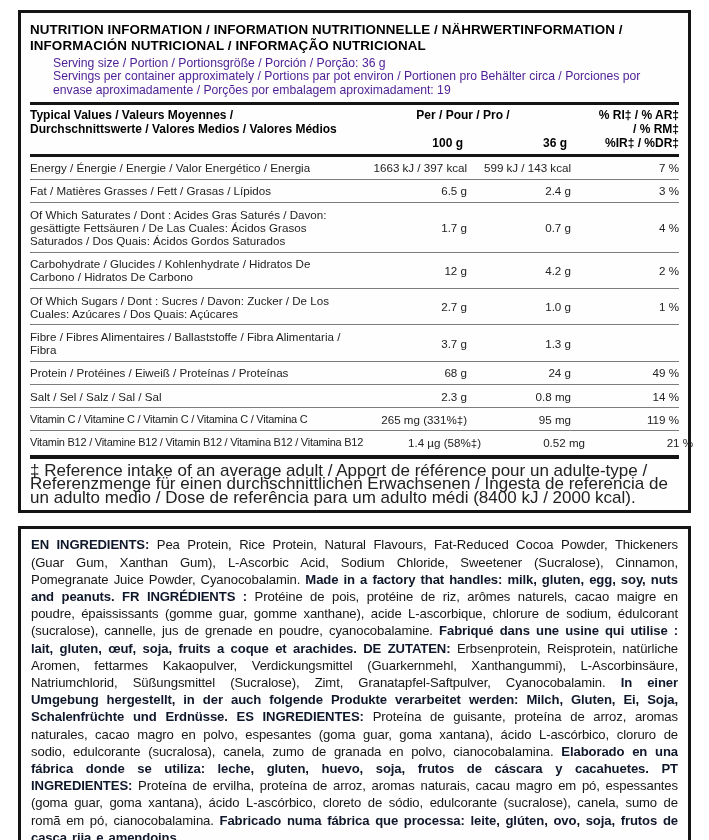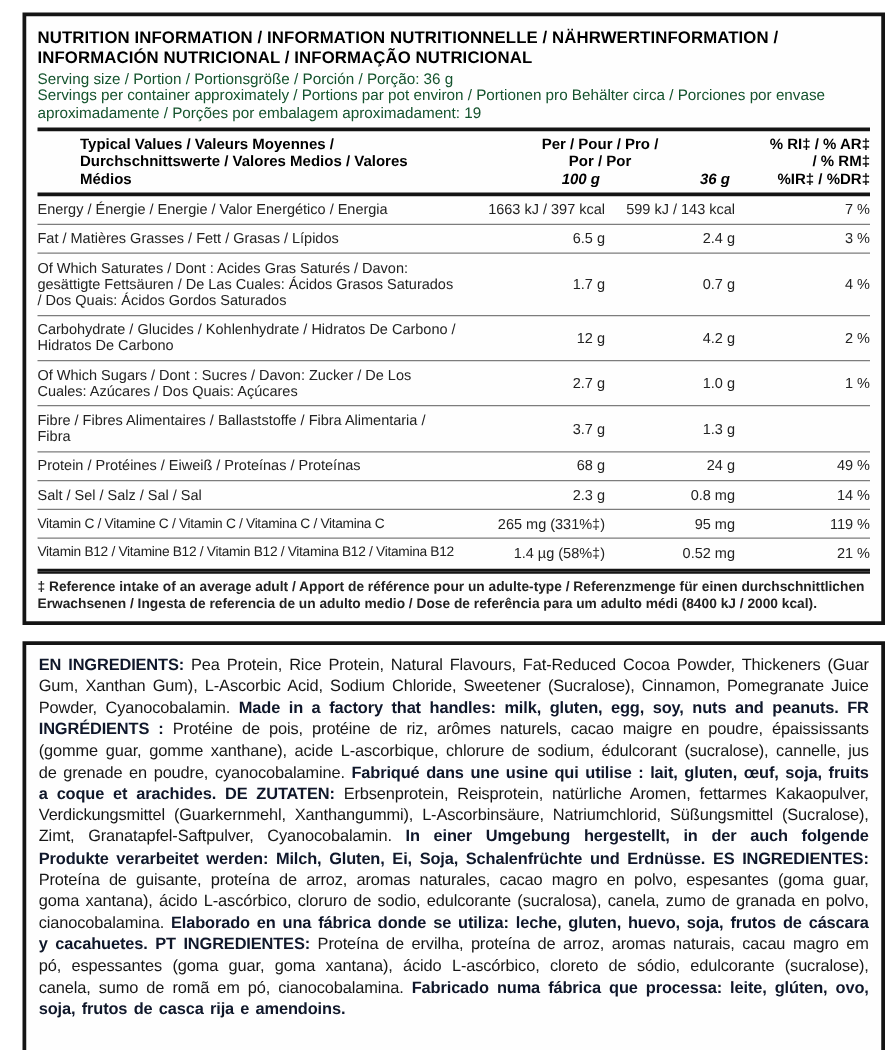--- a/index.html
+++ b/index.html
@@ -3,58 +3,58 @@
 <meta charset="utf-8">
 <style>
   * { margin: 0; padding: 0; box-sizing: border-box; }
   html, body { background: #ffffff; }
   body {
     width: 709px; height: 840px;
     font-family: "Liberation Sans", "DejaVu Sans", sans-serif;
     color: #1c1c1c;
     overflow: hidden;
   }
-  .page { width: 709px; height: 681px; padding: 10px 1px 0 18px; }
+  .page { width: 709px; height: 681px; padding: 10px 18px 0 18px; }
   .box {
     border: 3px solid #141414;
     background: #fefefe;
   }
   
   .nutrition-box { padding: 6px 9px 4px 9px; min-height: 452px; }
   .panel-title {
     font-size: 13.4px; font-weight: 700; line-height: 15.5px;
     color: #000; letter-spacing: 0.1px; margin: 3px 0 4px 0;
   }
-  .serving-line { font-size: 12.2px; line-height: 13.4px; color: #14532d; }
+  .serving-line { font-size: 12.2px; line-height: 13.4px; color: #4c1d95; margin-left: 23px; }
   .rule-thick { border-top: 3px solid #141414; margin: 5px 0 0 0; }
   .rule-double { height: 2px; border-top: 2px solid #141414; border-bottom: 2px solid #141414; margin: 1px 0 0 0; }
 
   .thead {
     display: grid; grid-template-columns: 1fr 216px 108px;
     padding: 4px 0 3px 0; font-weight: 700; color: #000;
     font-size: 12px; line-height: 13.8px;
   }
-  .th-label { padding-right: 8px; margin-left: 34px; }
+  .th-label { padding-right: 8px; }
   .th-per { display: grid; grid-template-columns: 112px 104px; align-content: space-between; }
   .th-per .per-line { grid-column: 1 / span 2; text-align: center; }
-  .th-per .g-col { text-align: right; padding-right: 4px; font-style: italic; }
+  .th-per .g-col { text-align: right; padding-right: 4px; }
   .th-ri { text-align: right; display: flex; flex-direction: column; justify-content: flex-end; }
 
   .row {
     display: grid; grid-template-columns: 1fr 112px 104px 108px;
     align-items: center;
     padding: 4.5px 0; border-bottom: 1px solid #7c7c7c;
     font-size: 11.6px; line-height: 13.2px; color: #222;
   }
   .row:last-child { border-bottom: none; }
   .row .cell-label { padding-right: 6px; }
   .row .cell-num { text-align: right; white-space: nowrap; }
   .row:nth-last-child(1) .cell-label,
   .row:nth-last-child(2) .cell-label { white-space: nowrap; font-size: 11px; letter-spacing: -0.25px; }
-  .footnote { font-size: 11px; line-height: 13.6px; color: #222; padding: 5px 0 2px 0; font-weight: bold; }
+  .footnote { font-size: 17px; line-height: 13.6px; color: #222; padding: 5px 0 2px 0; }
 
   
   .ingredients-box { margin-top: 13px; padding: 7px 10px 8px 10px; min-height: 356px; }
   .ingredients-text {
     font-size: 13.1px; line-height: 17.2px; text-align: justify;
     color: #161616; letter-spacing: -0.1px; word-spacing: 1.5px;
   }
   .ingredients-text .seg-bold { font-weight: 700; color: #0f172a; }
 </style>
 </head>
@@ -67,21 +67,20 @@
 
     <p class="serving-line">Serving size / Portion / Portionsgröße / Porción / Porção: 36 g</p>
     <p class="serving-line">Servings per container approximately / Portions par pot environ / Portionen pro Behälter circa / Porciones por envase aproximadamente / Porções por embalagem aproximadament: 19</p>
 
     <div class="rule-thick"></div>
 
     <div class="thead">
       <div class="th-label">Typical Values / Valeurs Moyennes / Durchschnittswerte / Valores Medios / Valores Médios</div>
       <div class="th-per">
         <div class="per-line">Per / Pour / Pro /</div>
-        <div class="per-line">Por / Por</div>
         <div class="g-col">100 g</div>
         <div class="g-col">36 g</div>
       </div>
       <div class="th-ri">
         <span>% RI‡ / % AR‡</span>
         <span>/ % RM‡</span>
         <span>%IR‡ / %DR‡</span>
       </div>
     </div>
 

